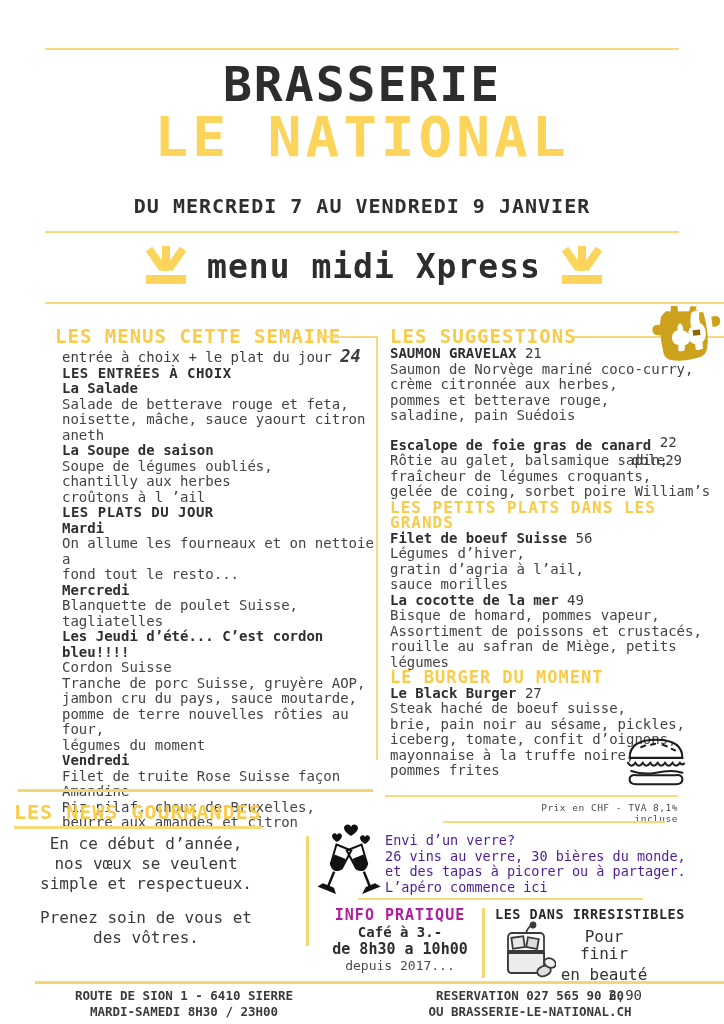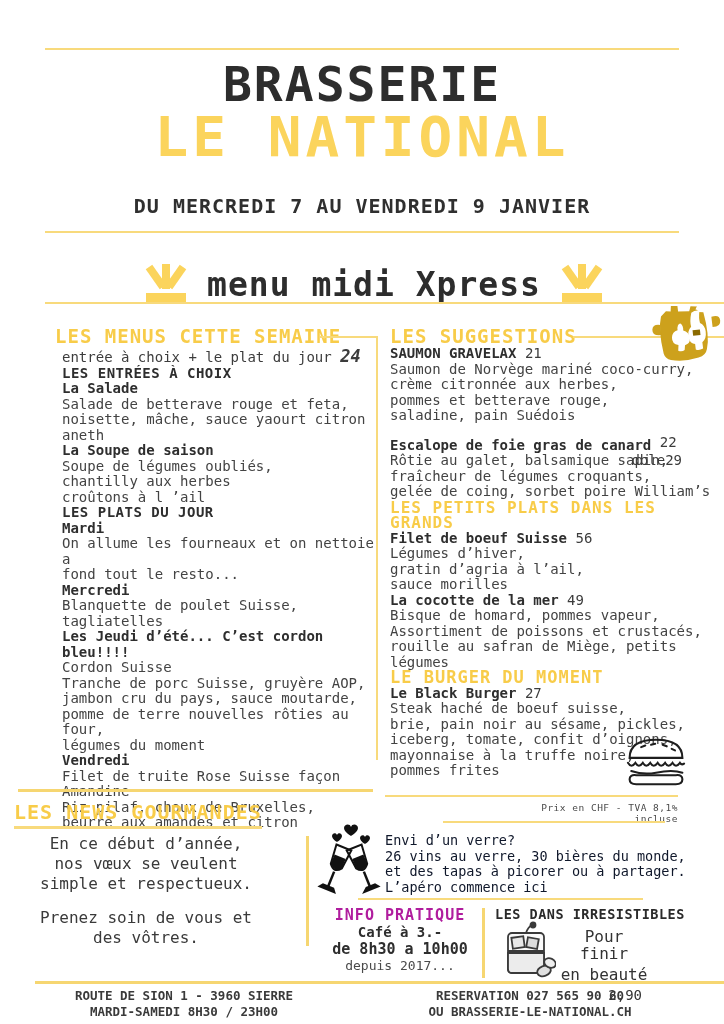--- a/index.html
+++ b/index.html
@@ -8,40 +8,40 @@
     font-family:"DejaVu Sans Mono","Liberation Mono",monospace;
     color:#3c3c3c; overflow:hidden;
   }
   .abs{position:absolute;}
   .yline{position:absolute; background:#f8da7c; height:2px;}
   .yline.thick{height:3px; background:#f6d671;}
   .center{left:0; right:0; text-align:center;}
   .brand{top:56px; font-size:48px; font-weight:700; letter-spacing:2px; color:#2d2d2d;}
   .name{top:104px; font-size:56px; font-weight:700; letter-spacing:4px; color:#fbd45c;}
   .dates{top:194px; font-size:20px; font-weight:700; letter-spacing:1px; color:#2f2f2f;}
-  .banner-row{top:264px; display:flex; justify-content:center; align-items:center; gap:18px; left:0; right:0; position:absolute;margin-left:24px;}
+  .banner-row{top:246px; display:flex; justify-content:center; align-items:center; gap:18px; left:0; right:0; position:absolute;margin-left:24px;}
   .banner-text{font-size:33px; font-weight:700; color:#2d2d2d; letter-spacing:1px;}
   .sec-head{position:absolute; font-weight:700; color:#f8cc49; letter-spacing:1px; white-space:nowrap;}
   .col{position:absolute; font-size:14px; line-height:15.5px;}
   .col p{margin:0; white-space:pre-line;}
   .t{font-weight:700; color:#2e2e2e;}
   .d{color:#434343;}
   .price{font-weight:400; color:#3c3c3c;}
   .in-head{font-weight:700; color:#2e2e2e; letter-spacing:0.5px;}
   .gap4{margin-top:4px;} .gap6{margin-top:14px;} .gap8{margin-top:8px;}
   .gap10{margin-top:10px;} .gap12{margin-top:12px;}
   .yhead2{color:#f8cc49; font-weight:700; letter-spacing:1px; margin:0;}
   .rel{position:relative;}
   .dbl{position:absolute; right:42px; top:15px; font-size:14px; color:#3c3c3c;}
   .sup{position:relative; top:-3px;}
   .news-head{font-size:20px; font-weight:700; color:#f8cc49; letter-spacing:1px;
     display:inline-block; border-bottom:3px solid #f8da7c; padding-bottom:2px;}
   .news-body{font-size:16px; line-height:20px; color:#3a3a3a; text-align:center;}
   .news-body p{margin:0; white-space:pre-line;}
-  .apero{font-size:13.5px; line-height:15.5px; color:#0f172a; white-space:pre-line;}
+  .apero{font-size:13.5px; line-height:15.5px; color:#4c1d95; white-space:pre-line;}
   .prix-note{font-size:9.5px; color:#4a4a4a; letter-spacing:0.5px;}
   .info-block{text-align:center;}
   .info-block p{margin:0;}
   .magenta{color:#b01d9e; font-weight:700; font-size:15px; letter-spacing:1px;}
   .info1{font-weight:700; font-size:14px; color:#2e2e2e;}
   .info2{font-weight:700; font-size:15px; color:#2e2e2e;}
   .info3{font-size:13px; color:#4a4a4a;}
   .shots-head{font-weight:700; font-size:13.5px; color:#2a2a2a; letter-spacing:0.5px;}
   .shots-txt{text-align:center; font-size:16px; line-height:17px; color:#333;}
   .shots-txt p{margin:4px;}
@@ -262,21 +262,21 @@
   </div>
 
   <div class="abs shots-txt" style="left:552px; top:924px; width:104px;">
     <p>Pour finir</p>
     <p>en beauté</p>
     <p class="shots-price">2,90</p>
   </div>
 
   <div class="yline thick" style="top:981px; left:35px; width:689px;"></div>
   <div class="footer-block" style="left:59px; top:988px; width:250px;">
-    <p>ROUTE DE SION 1 - 3960 SIERRE</p>
+    <p>ROUTE DE SION 1 - 6410 SIERRE</p>
     <p>MARDI-SAMEDI 8H30 / 23H00</p>
   </div>
   <div class="footer-block" style="left:405px; top:988px; width:250px;">
     <p>RESERVATION 027 565 90 60</p>
     <p>OU BRASSERIE-LE-NATIONAL.CH</p>
   </div>
 
 </div>
 
 </body></html>

